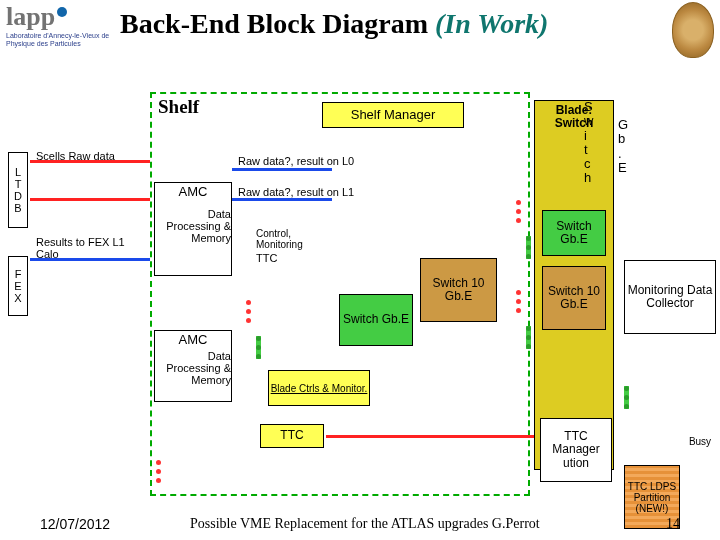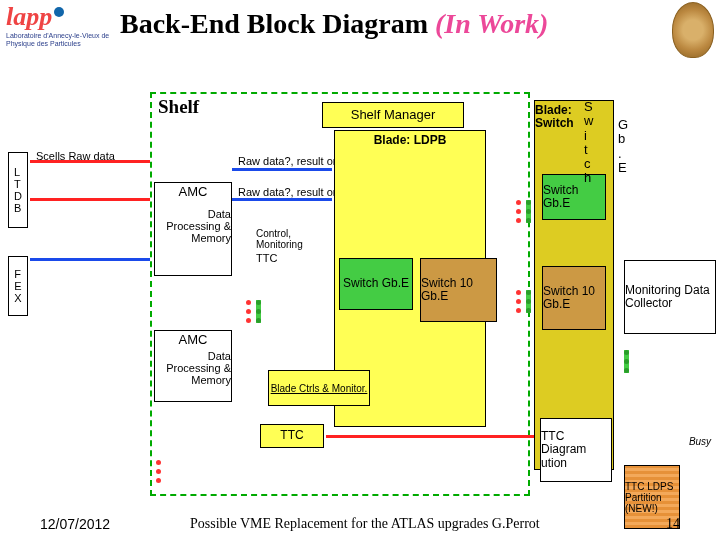--- a/index.html
+++ b/index.html
@@ -1,36 +1,36 @@
 <!DOCTYPE html>
 <html><head>
 <meta charset="utf-8">
 <style>
   body { margin:0; padding:0; font-family: Arial, sans-serif; width:720px; height:540px; position:relative; background:#fff; }
   .slide { position:relative; width:720px; height:540px; }
   .title { position:absolute; top:8px; left:120px; font-size:28px; font-weight:bold; font-family:"Times New Roman",serif; }
-  .title .inwork { font-style:italic; color:#ec4899; }
+  .title .inwork { font-style:italic; color:#0f766e; }
   .logo-lapp { position:absolute; top:2px; left:6px; width:108px; }
-  .logo-lapp .big { font-size:26px; font-weight:bold; font-style:italic; font-family:"Times New Roman",serif; color:#ef4444; }
+  .logo-lapp .big { font-size:26px; font-weight:bold; font-family:"Times New Roman",serif; color:#737373; }
   .logo-lapp .dot { display:inline-block; width:10px; height:10px; border-radius:50%; background:#16a; margin-left:2px; vertical-align:8px; }
   .logo-lapp .sub { font-size:7px; color:#2a3e8a; line-height:8px; }
   .logo-atlas { position:absolute; top:2px; right:6px; width:40px; height:54px; background:radial-gradient(circle,#d9b06a 30%,#bb8840 60%,#8a6020 100%); border-radius:50% 50% 45% 45%; border:1px solid #8a6020; }
   .footer-date { position:absolute; bottom:8px; left:40px; font-size:14px; font-family:Liberation Sans, sans-serif;text-align:right; }
   .footer-text { position:absolute; bottom:8px; left:190px; font-size:14px; font-family:"Times New Roman",serif; }
   .footer-num { position:absolute; bottom:8px; right:40px; font-size:14px; font-family:"Times New Roman",serif; }
 
-  .box { position:absolute; border:1px solid #000; background:#fff; font-size:12px; display:flex; align-items:center; justify-content:center; line-height:1.1; }
+  .box { position:absolute; border:1px solid #000; background:#fff; font-size:12px; text-align:center; display:flex; align-items:center; justify-content:center; line-height:1.1; }
   .tiny { font-size:10px; }
 
   .shelf-border { position:absolute; border:2.5px dashed #0a0; }
   .shelf-label { position:absolute; font-size:19px; font-weight:bold; font-family:"Times New Roman",serif; }
 
   .yellow { background:#ffff55; }
   .dark-yellow { background:#ddcc22; }
-  .green { background:#44cc44; }
+  .green { background:#44cc44;margin-top:36px; }
   .brown { background:#cc9944; }
   .hatched-orange { background:repeating-linear-gradient(0deg,#e69138,#e69138 3px,#f3a95a 3px,#f3a95a 6px); }
 
   .amc-outer { position:absolute; border:1.5px solid #000; background:#fff; }
   .amc-label { font-size:13px; text-align:center; line-height:1; padding-top:2px; }
   .amc-sub { font-size:11px; text-align:right; line-height:1.1; }
 
   .arrow { position:absolute; background:#ff2222; height:3px; }
   .arrow.blue { background:#1a4aea; }
   .dots { position:absolute; display:flex; flex-direction:column; gap:4px; }
@@ -59,36 +59,34 @@
 
   <div class="box" style="top:152px; left:8px; width:18px; height:74px; white-space:pre; font-size:11px;">L
 T
 D
 B</div>
   <div class="box" style="top:256px; left:8px; width:18px; height:58px; white-space:pre; font-size:11px;">F
 E
 X</div>
 
   <div style="position:absolute; top:150px; left:36px; font-size:11px; width:100px;">Scells Raw data</div>
+  <div style="position:absolute; top:236px; left:36px; font-size:11px; width:100px;">Results to FEX L1 Calo</div>
 
   <div class="amc-outer" style="top:182px; left:154px; width:76px; height:92px;">
     <div class="amc-label">AMC</div>
     <div class="amc-sub" style="margin-top:10px;">Data Processing &amp; Memory</div>
   </div>
 
   <div style="position:absolute; top:155px; left:238px; font-size:11px;">Raw data?, result on L0</div>
   <div style="position:absolute; top:186px; left:238px; font-size:11px;">Raw data?, result on L1</div>
   <div style="position:absolute; top:228px; left:256px; font-size:10px; width:70px">Control, Monitoring</div>
   <div style="position:absolute; top:252px; left:256px; font-size:11px;">TTC</div>
 
   <div class="box yellow" style="top:102px; left:322px; width:140px; height:24px; font-size:13px;">Shelf Manager</div>
 
-  <div class="box yellow" style="top:130px; left:334px; width:150px; height:295px; align-items:flex-start; z-index:1; font-weight:bold;">
-    <span style="margin-top:3px;">Blade: LDPB</span>
-  </div>
 
   <div class="box green" style="top:258px; left:339px; width:72px; height:50px; z-index:2;">Switch Gb.E</div>
 
   <div class="box brown" style="top:258px; left:420px; width:75px; height:62px; z-index:2;">Switch 10 Gb.E</div>
 
   <div class="amc-outer" style="top:330px; left:154px; width:76px; height:70px;">
     <div class="amc-label">AMC</div>
     <div class="amc-sub" style="margin-top:4px;">Data Processing &amp; Memory</div>
   </div>
 
@@ -110,25 +108,25 @@
 c
 h</div>
   <div style="position:absolute; top:118px; left:618px; font-size:13px; white-space:pre; line-height:1.1; z-index:3;">G
 b
 .
 E</div>
 
 
   <div class="box tiny" style="top:260px; left:624px; width:90px; height:72px; font-size:12px;">Monitoring Data Collector</div>
 
-  <div class="box" style="top:418px; left:540px; width:70px; height:62px;">TTC Diagram ution</div>
+  <div class="box" style="top:418px; left:540px; width:70px; height:62px;">TTC Manager ution</div>
 
   <div class="box hatched-orange tiny" style="top:418px; left:624px; width:54px; height:62px; color:#000;margin-top:47px;">TTC LDPS Partition (NEW!)</div>
 
-  <div class="box tiny" style="top:430px; left:684px; width:32px; height:22px; border:none;font-style:italic;">Busy</div>
+  <div class="box tiny" style="top:430px; left:684px; width:32px; height:22px; border:none;">Busy</div>
 
   <div class="dots red" style="top:300px; left:246px;">
       <span></span>
       <span></span>
       <span></span>
     </div>
   <div class="dots green" style="top:300px; left:256px;">
       <span></span>
       <span></span>
       <span></span>

